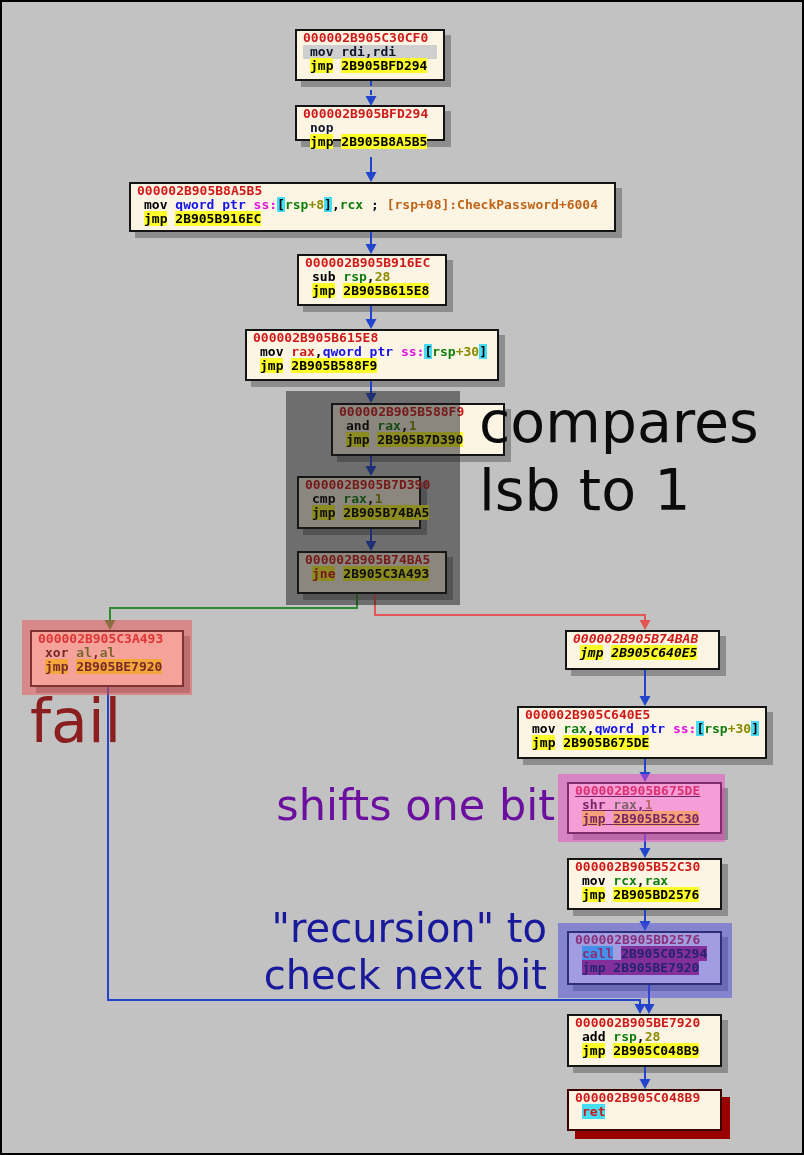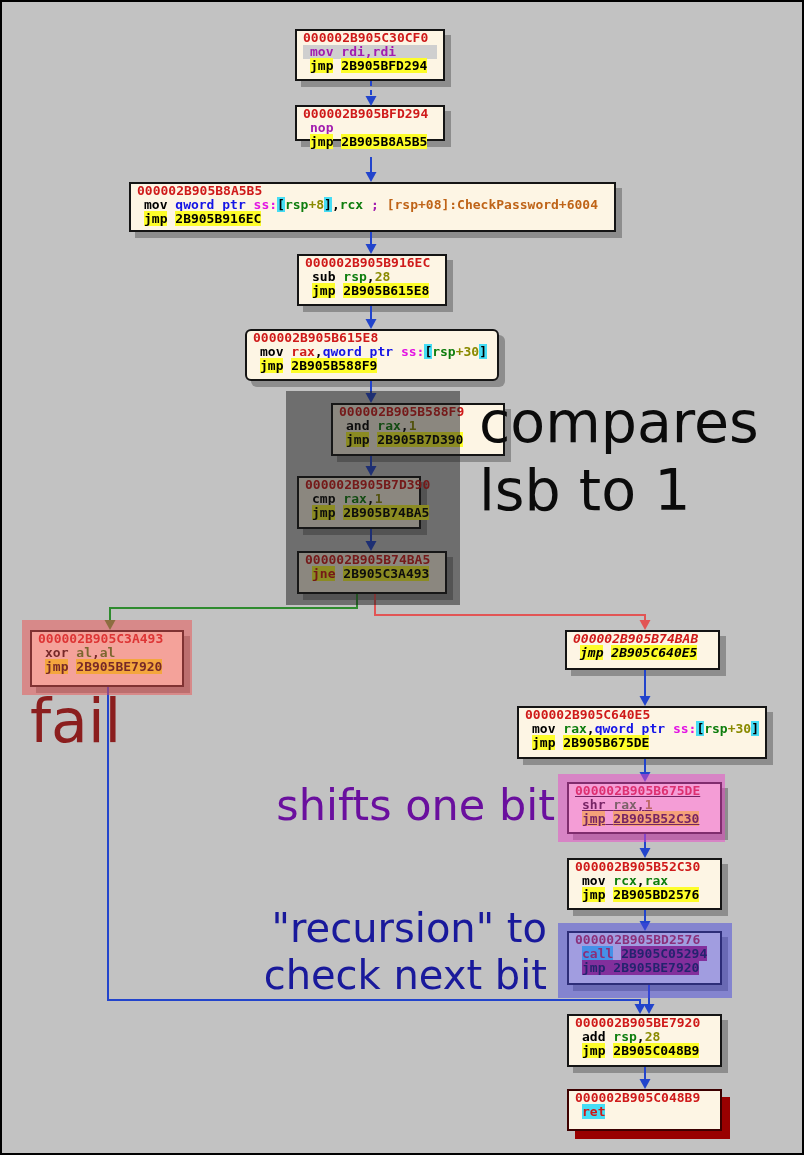--- a/index.html
+++ b/index.html
@@ -12,21 +12,21 @@
     position:absolute;background:#fdf5e4;border:2px solid #141414;
     box-shadow:6px 6px 0 #8d8d8d;box-sizing:border-box;
     font-weight:bold;font-size:13px;line-height:14px;
     padding:0 6px;white-space:nowrap;z-index:2;
   }
   .block.exit{border-color:#3d0000;box-shadow:8px 8px 0 #990000;}
   .line{height:14px;}
   .line.ind{padding-left:7px;}
   .line.band{background:#cfcfcf;}
   .ca{color:#cf1a1a}.ck{color:#000}.cr{color:#0d7d0d}.cn{color:#8a8a00}
-  .cp{color:#1414e6}.cs{color:#e315e3}.cc{color:#bf6418}.cd{color:#a21caf}
+  .cp{color:#1414e6}.cs{color:#e315e3}.cc{color:#bf6418}.cd{color:#0f172a}
   .cR{color:#d01616}
   .hy{background:#fdfd2a}.hc{background:#45ddf5}.hg{background:#be185d}
   #edges{position:absolute;left:0;top:0;z-index:5;pointer-events:none;}
   .overlay{position:absolute;z-index:6;pointer-events:none;}
   .annotation{
     position:absolute;z-index:7;font-family:"DejaVu Sans","Liberation Sans",sans-serif;
     white-space:nowrap;pointer-events:none;
   }
 </style>
 </head>
@@ -46,21 +46,21 @@
     <div class="block" style="left: 127px; top: 180px; width: 487px; height: 50px;">
       <div class="line"><span class="ca">000002B905B8A5B5</span></div>
       <div class="line ind"><span class="ck">mov </span><span class="cp">qword ptr </span><span class="cs">ss:</span><span class="ck hc">[</span><span class="cr">rsp</span><span class="cn">+8</span><span class="ck hc">]</span><span class="ck">,</span><span class="cr">rcx</span><span class="cd"> ; </span><span class="cc">[rsp+08]:CheckPassword+6004</span></div>
       <div class="line ind"><span class="ck hy">jmp</span><span class="ck"> </span><span class="ck hy">2B905B916EC</span></div>
     </div>
     <div class="block" style="left: 295px; top: 252px; width: 150px; height: 52px;">
       <div class="line"><span class="ca">000002B905B916EC</span></div>
       <div class="line ind"><span class="ck">sub </span><span class="cr">rsp</span><span class="ck">,</span><span class="cn">28</span></div>
       <div class="line ind"><span class="ck hy">jmp</span><span class="ck"> </span><span class="ck hy">2B905B615E8</span></div>
     </div>
-    <div class="block" style="left: 243px; top: 327px; width: 254px; height: 52px; border-radius: 6px;">
+    <div class="block" style="left: 243px; top: 327px; width: 254px; height: 52px;">
       <div class="line"><span class="ca">000002B905B615E8</span></div>
       <div class="line ind"><span class="ck">mov </span><span class="ca">rax</span><span class="ck">,</span><span class="cp">qword ptr </span><span class="cs">ss:</span><span class="ck hc">[</span><span class="cr">rsp</span><span class="cn">+30</span><span class="ck hc">]</span></div>
       <div class="line ind"><span class="ck hy">jmp</span><span class="ck"> </span><span class="ck hy">2B905B588F9</span></div>
     </div>
     <div class="block" style="left: 295px; top: 401px; width: 174px; height: 53px; margin-left: 34px;">
       <div class="line"><span class="ca">000002B905B588F9</span></div>
       <div class="line ind"><span class="ck">and </span><span class="cr">rax</span><span class="ck">,</span><span class="cn">1</span></div>
       <div class="line ind"><span class="ck hy">jmp</span><span class="ck"> </span><span class="ck hy">2B905B7D390</span></div>
     </div>
     <div class="block" style="left: 295px; top: 474px; width: 124px; height: 53px;">

